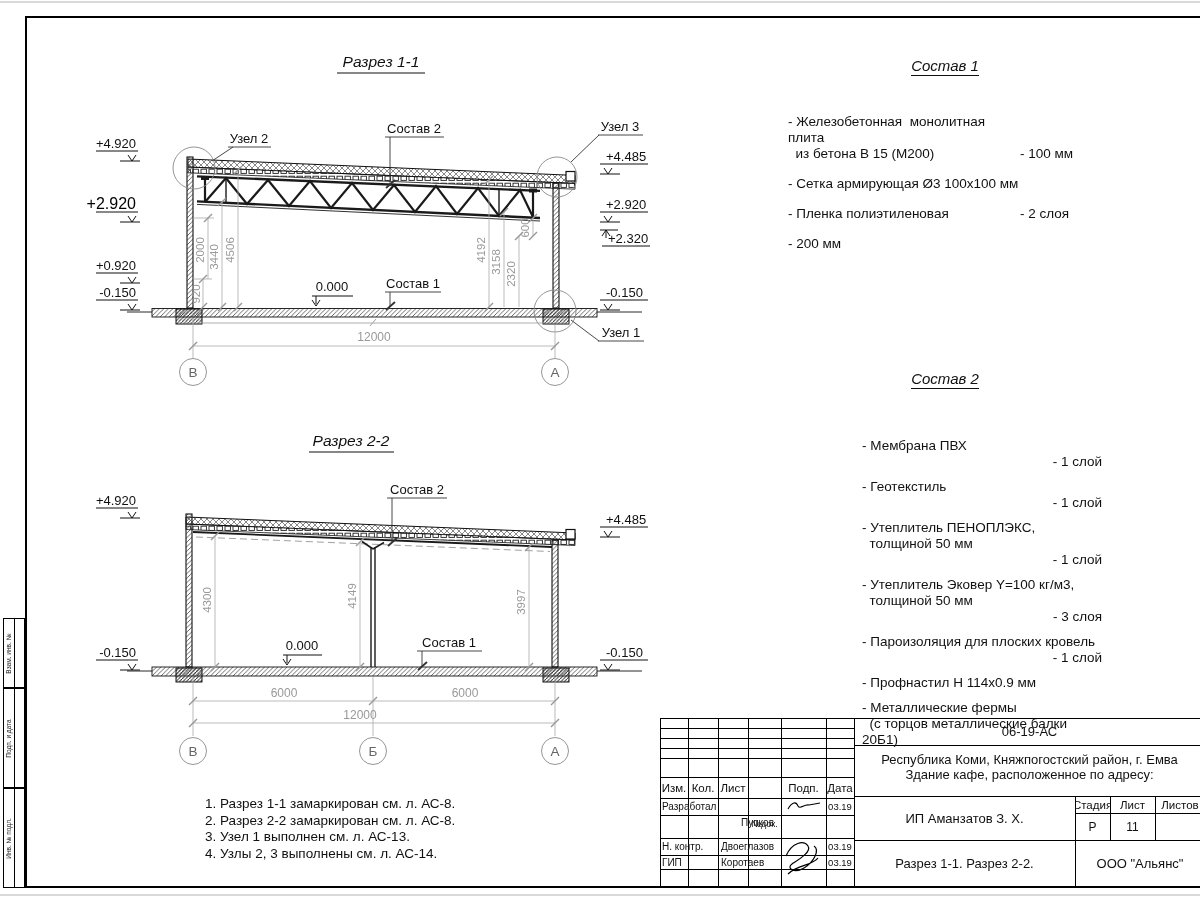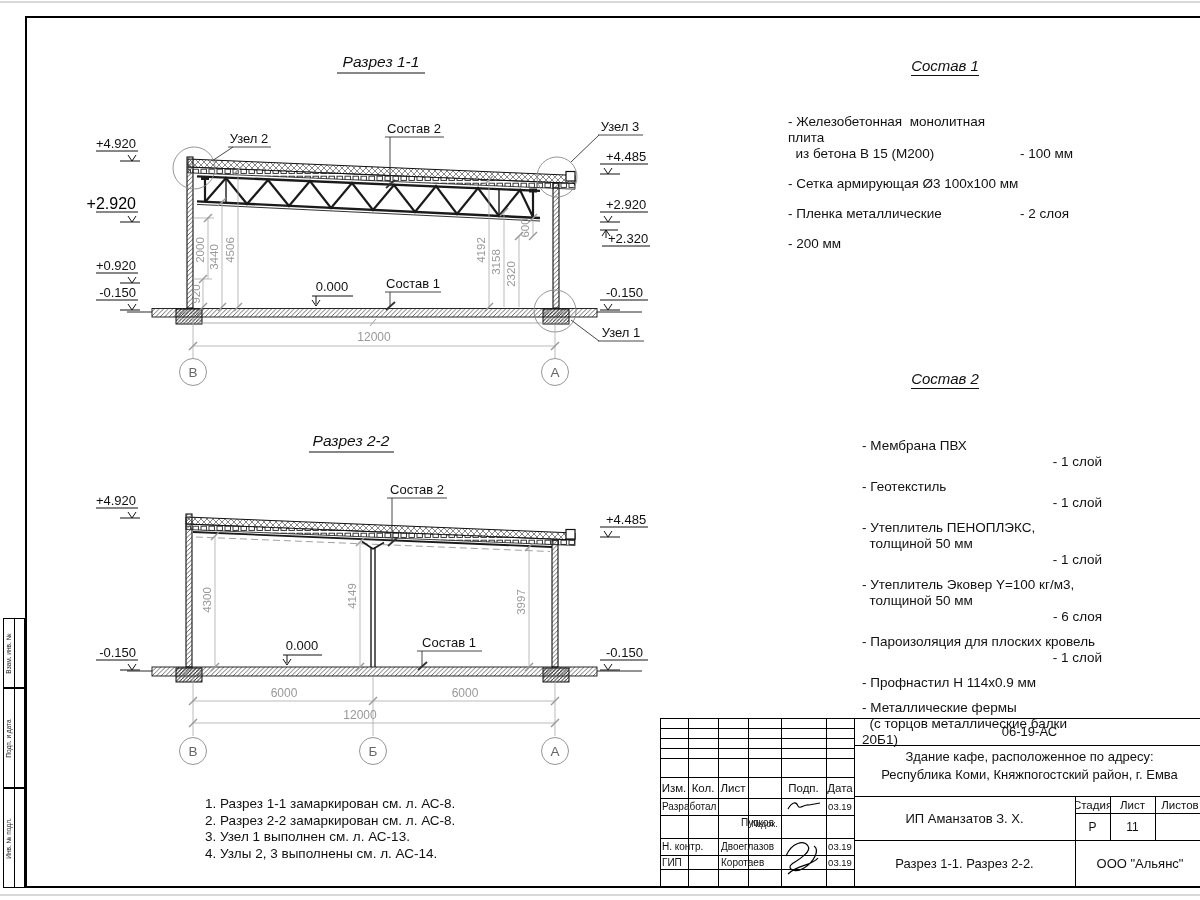--- a/index.html
+++ b/index.html
@@ -392,21 +392,21 @@
     <div class="sostav-item">
       <div class="sostav-name">- Железобетонная  монолитная плита
   из бетона В 15 (М200)</div>
       <div class="sostav-val">- 100 мм</div>
     </div>
     <div class="sostav-item">
       <div class="sostav-name">- Сетка армирующая Ø3 100х100 мм</div>
       <div class="sostav-val"></div>
     </div>
     <div class="sostav-item">
-      <div class="sostav-name">- Пленка металлические</div>
+      <div class="sostav-name">- Пленка полиэтиленовая</div>
       <div class="sostav-val">-  2 слоя</div>
     </div>
     <div class="sostav-item">
       <div class="sostav-val">- 200 мм</div>
     </div>
   </div>
 
   <div class="sostav-title" style="left:790px;top:370px;">
     <span>Состав 2</span>
   </div>
@@ -420,21 +420,21 @@
       <div class="sostav-val">- 1 слой</div>
     </div>
     <div class="sostav-item">
       <div class="sostav-name">- Утеплитель ПЕНОПЛЭКС,
   толщиной 50 мм</div>
       <div class="sostav-val">- 1 слой</div>
     </div>
     <div class="sostav-item">
       <div class="sostav-name">- Утеплитель Эковер Y=100 кг/м3,
   толщиной 50 мм</div>
-      <div class="sostav-val">- 6 слоя</div>
+      <div class="sostav-val">- 3 слоя</div>
     </div>
     <div class="sostav-item">
       <div class="sostav-name">- Пароизоляция для плоских кровель</div>
       <div class="sostav-val">- 1 слой</div>
     </div>
     <div class="sostav-item">
       <div class="sostav-name">- Профнастил Н 114х0.9 мм</div>
       <div class="sostav-val"></div>
     </div>
     <div class="sostav-item">
@@ -502,22 +502,22 @@
 
     <svg style="position:absolute;left:122px;top:80px;" width="44" height="17">
       <path d="M6,11 C10,4 14,3 16,8 C18,12 22,6 27,7 L38,5" fill="none" stroke="#000" stroke-width="1.1"></path>
     </svg>
     <svg style="position:absolute;left:118px;top:116px;" width="50" height="50">
       <path d="M8,22 C14,8 26,6 30,12 C34,18 20,26 14,30 C8,34 16,40 26,34 C36,28 42,16 36,12 M10,40 C20,30 34,32 40,24" fill="none" stroke="#000" stroke-width="1.2"></path>
     </svg>
 
     <div class="cell f13" style="left:194px;top:0;width:351px;height:27px;">06-19-АС</div>
     <div style="position:absolute;left:198px;top:31px;width:343px;text-align:center;">
+      <div class="f13" style="margin-top:3px;">Республика Коми, Княжпогостский район, г. Емва</div>
       <div class="f13">Здание кафе, расположенное по адресу:</div>
-      <div class="f13" style="margin-top:3px;">Республика Коми, Княжпогостский район, г. Емва</div>
     </div>
     <div class="cell f13" style="left:194px;top:78px;width:221px;height:44px;">ИП Аманзатов З. Х.</div>
     <div class="cell f11" style="left:415px;top:78px;width:35px;height:17px;">Стадия</div>
     <div class="cell f11" style="left:450px;top:78px;width:45px;height:17px;">Лист</div>
     <div class="cell f11" style="left:495px;top:78px;width:50px;height:17px;">Листов</div>
     <div class="cell f12" style="left:415px;top:95px;width:35px;height:27px;">Р</div>
     <div class="cell f12" style="left:450px;top:95px;width:45px;height:27px;">11</div>
     <div class="cell f13" style="left:194px;top:122px;width:221px;height:46px;">Разрез 1-1. Разрез 2-2.</div>
     <div class="cell f13" style="left:415px;top:122px;width:130px;height:46px;">ООО "Альянс"</div>
   </div>

